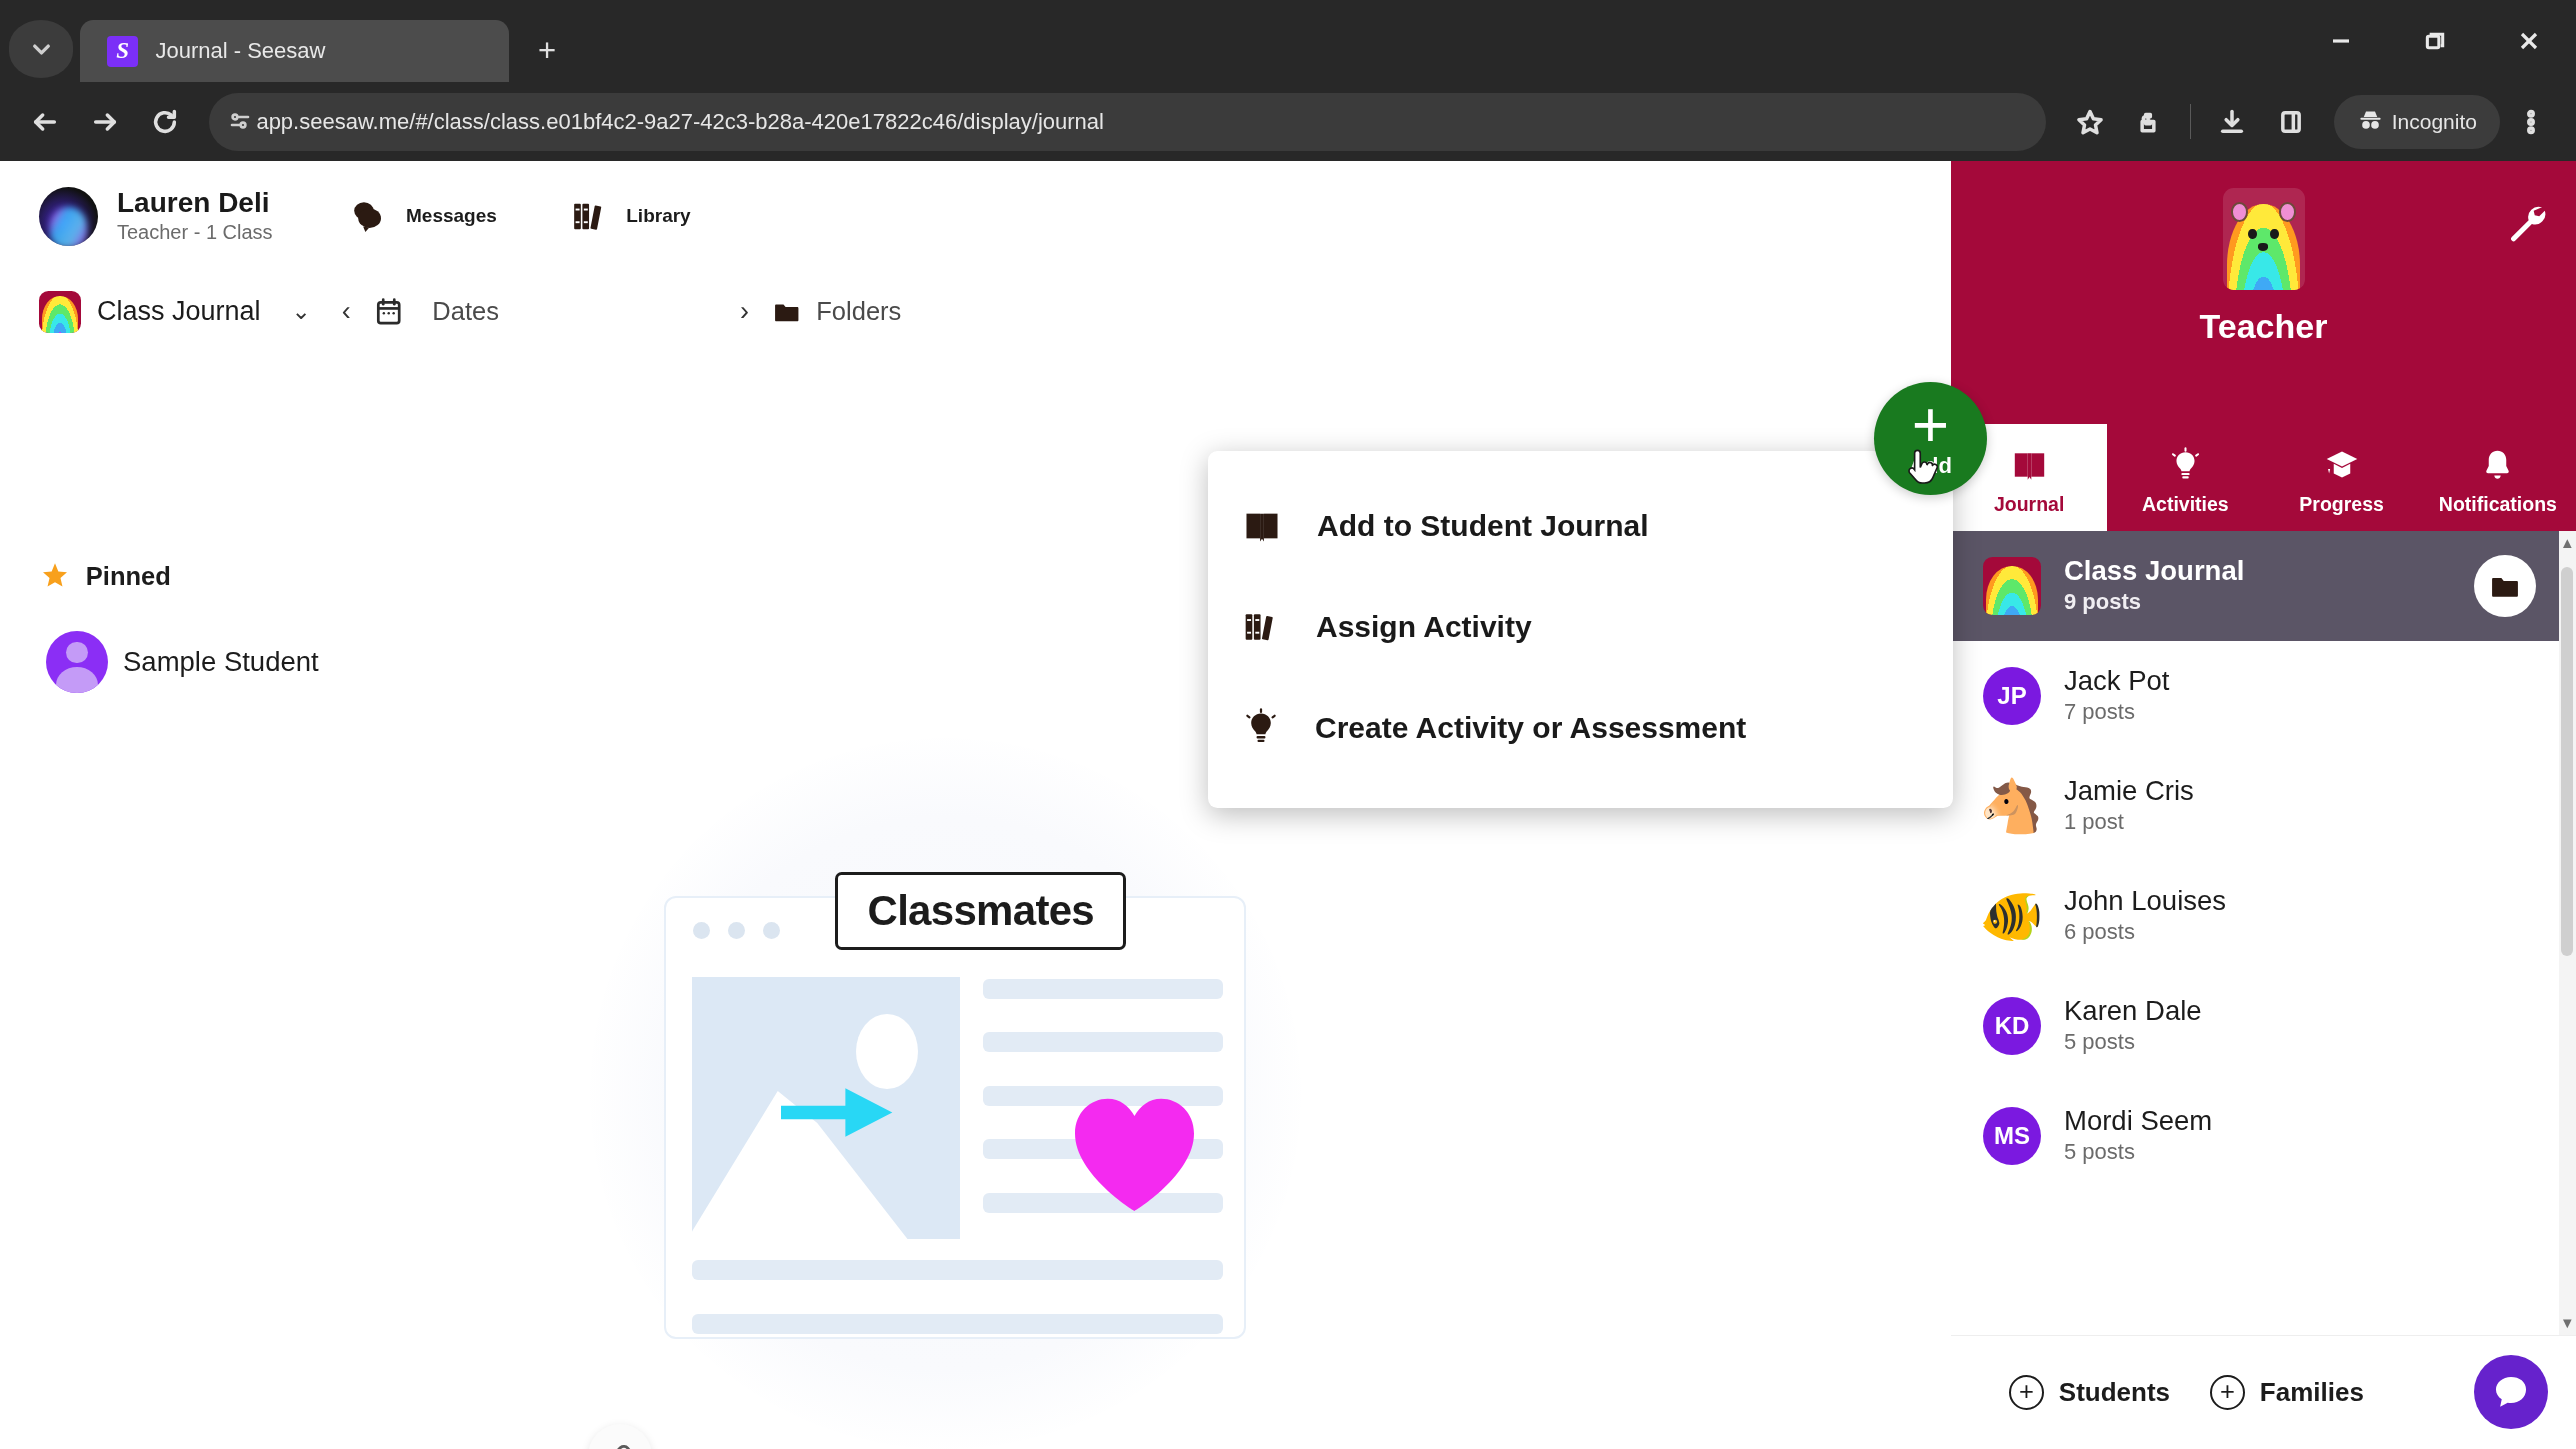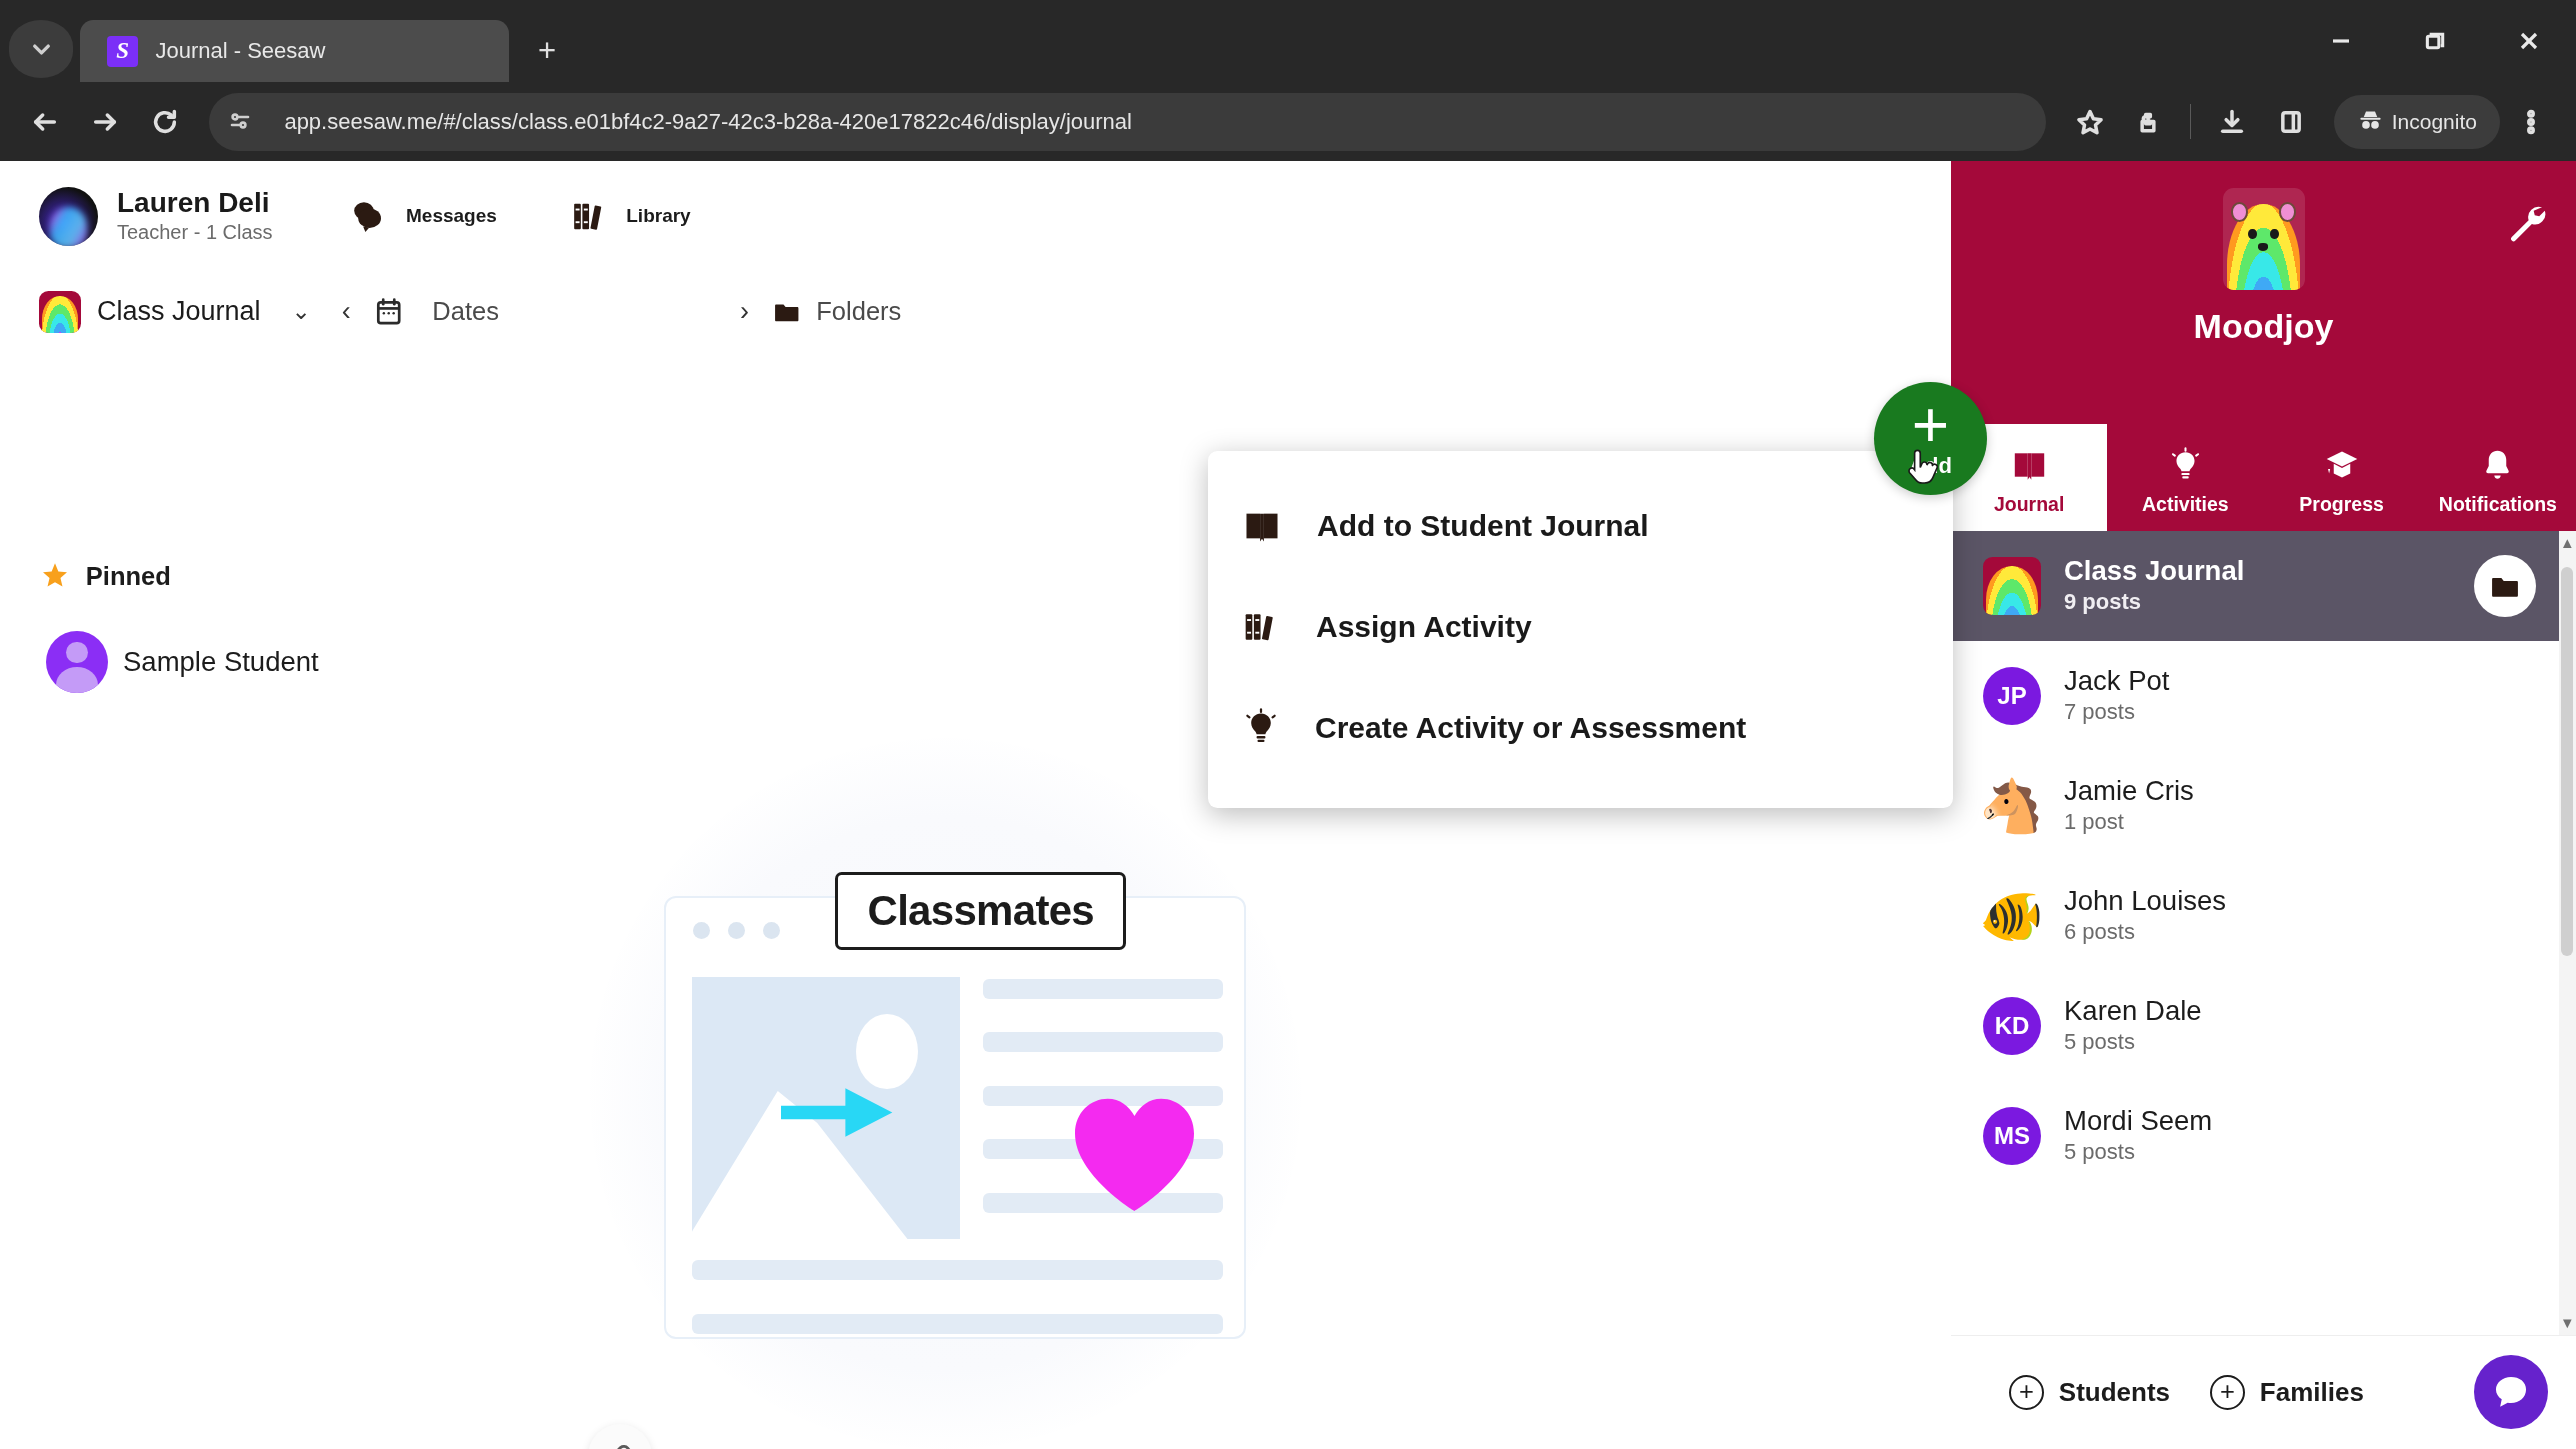--- a/index.html
+++ b/index.html
@@ -67,21 +67,21 @@
   .tb-icon {
     width: 56px; height: 56px; border-radius: 50%;
     display: flex; align-items: center; justify-content: center;
     cursor: pointer; flex: 0 0 auto;
   }
   .tb-icon svg { width: 28px; height: 28px; stroke: #dfdfdf; fill: none; stroke-width: 3; }
 
   #omnibox {
     flex: 1 1 auto; height: 58px; background: #3b3b3b;
     border-radius: 29px; display: flex; align-items: center;
-    margin: 0 12px 0 12px; padding: 0 19px; gap: 32px; min-width: 0;
+    margin: 0 12px 0 12px; padding: 0 19px; gap: 4px; min-width: 0;
     cursor: text;
   }
   #omnibox-icon svg { width: 24px; height: 24px; stroke: #cfcfcf; fill: none; stroke-width: 2.6; }
   #omnibox-url {
     color: #e6e6e6; font-size: 22px; white-space: nowrap;
     overflow: hidden; text-overflow: ellipsis;
   }
   #toolbar-right { display: flex; align-items: center; gap: 2.7px; flex: 0 0 auto; }
   .tb-sep { width: 1.3px; height: 35px; background: #5a5a5a; margin: 0 10.7px; }
   #incognito-badge {
@@ -658,21 +658,21 @@
         </svg>
       </div>
       <div class="big-rainbow">
         <span class="arc"></span>
         <span class="ear-l"></span>
           <span class="ear-r"></span>
         <span class="eye-l"></span>
           <span class="eye-r"></span>
         <span class="nose"></span>
       </div>
-      <div id="sb-class-name">Moodjoy</div>
+      <div id="sb-class-name">Teacher</div>
     </div>
 
     <div id="sb-tabs">
       <div class="sb-tab active">
         <svg width="39" height="36" viewBox="0 0 24 24" fill="#a4093a">
           <path d="M2.2 4.2h8.6v15.6H2.2z"></path>
             <path d="M13.2 4.2h8.6v15.6h-8.6z"></path>
           <path d="M10.8 4.2h2.4v17.6l-1.2-1.8-1.2 1.8z"></path>
         </svg>
         <span class="tlabel">Journal</span>

